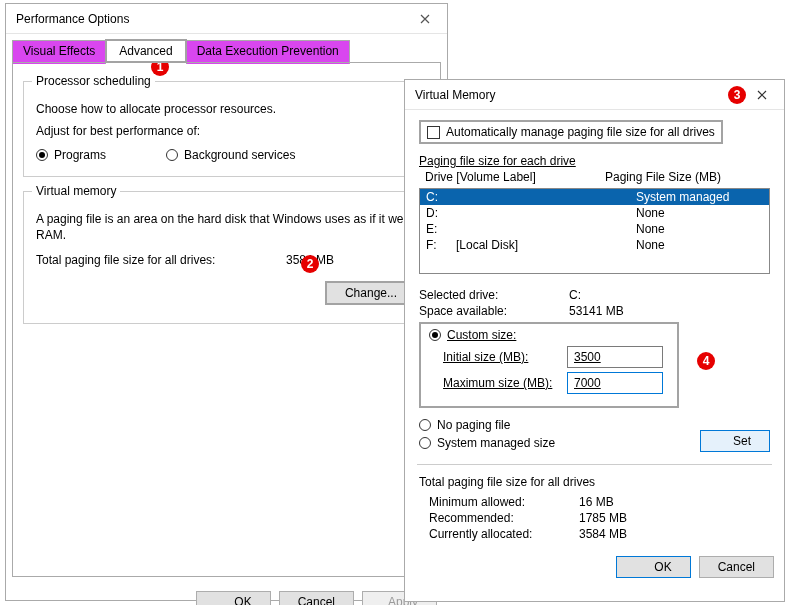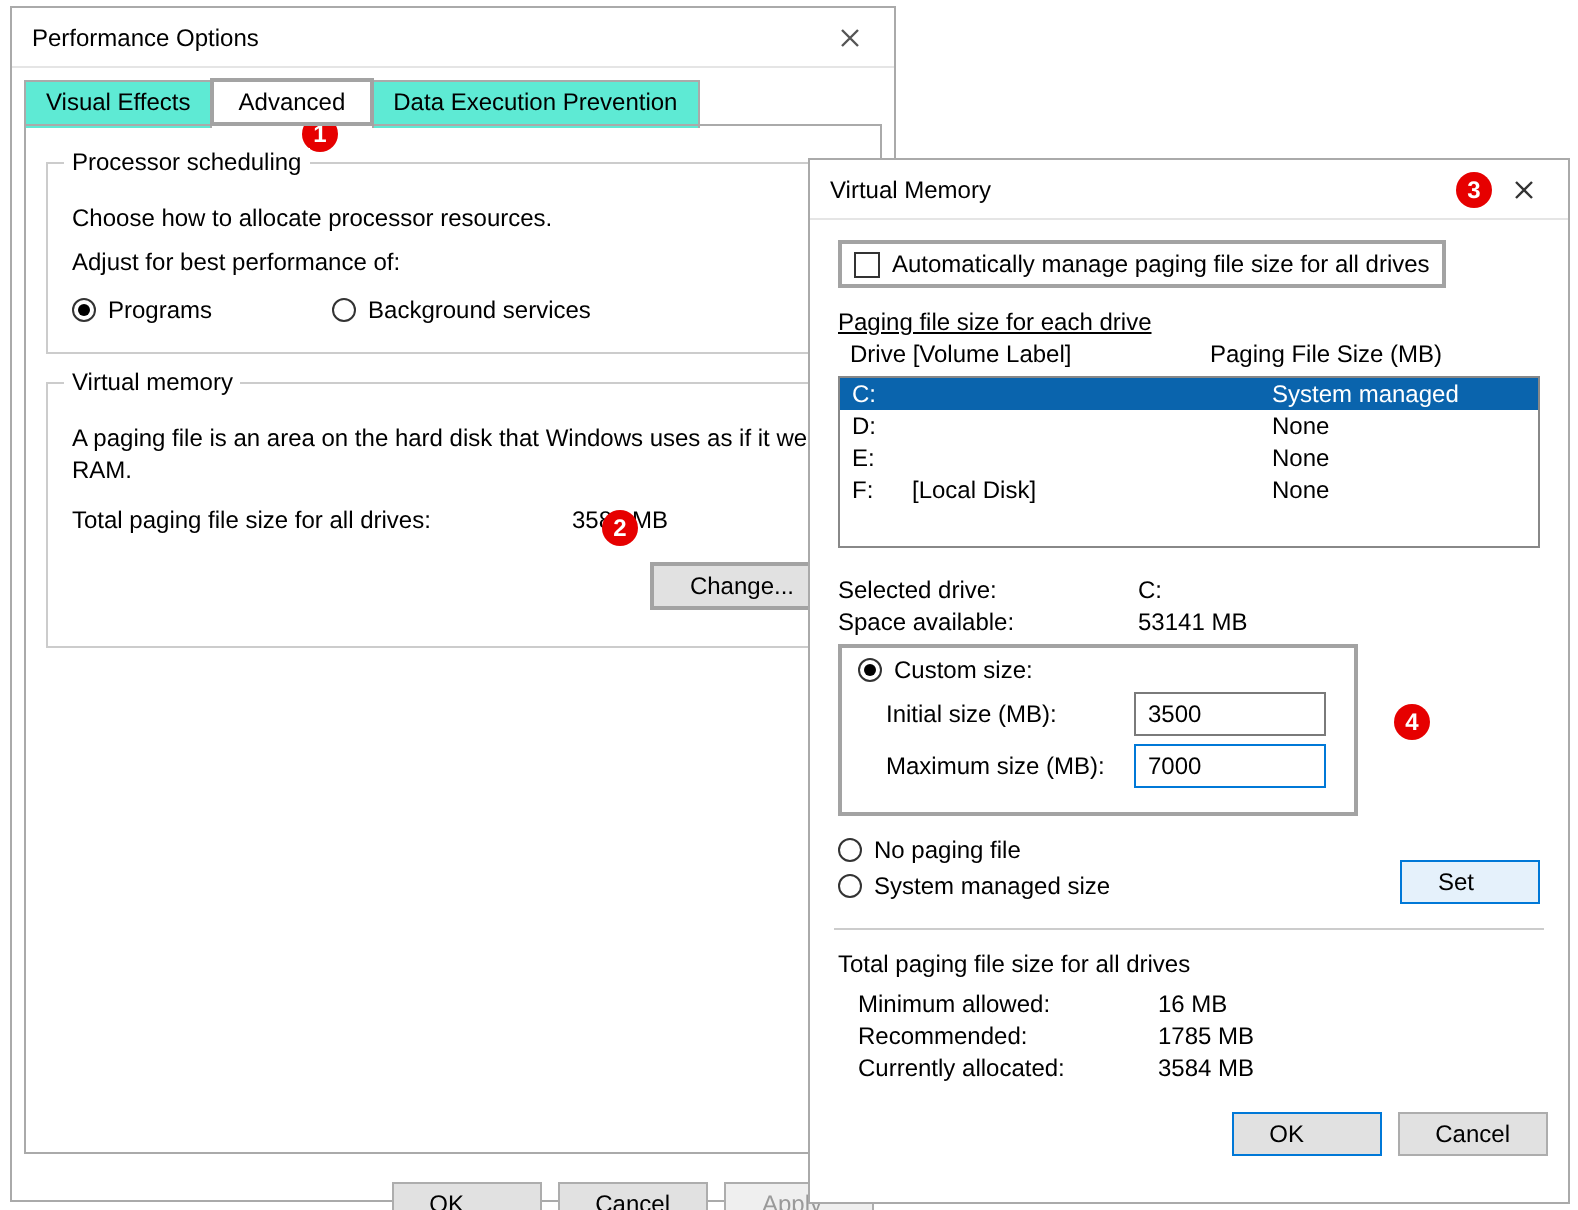--- a/index.html
+++ b/index.html
@@ -5,30 +5,30 @@
   * { box-sizing: border-box; font-family: "Segoe UI", Tahoma, sans-serif; font-size: 12px; }
   body { margin: 0; background: #fff; width: 789px; height: 605px; position: relative; }
   .dialog { position: absolute; background: #fff; border: 1px solid #aaa; }
   .titlebar { display: flex; align-items: center; height: 30px; padding: 0 6px 0 10px; border-bottom: 1px solid #e5e5e5; }
   .titlebar .title { flex: 1; font-size: 12px; color: #000; }
   .close-btn { width: 32px; height: 28px; display:flex; align-items:center; justify-content:center; color:#333; }
   .close-btn svg { width: 10px; height: 10px; }
   .tabs { display:flex; margin: 4px 6px 0 6px; }
   .tab { border:1px solid #aaa; border-bottom:none; padding: 3px 10px; background:#fff; margin-right:-1px; position:relative; top:1px; }
   .tab.active { background:#fff; z-index:2; }
-  .tab.inactive { background:#5eead4; top:2px; }
+  .tab.inactive { background:#d946ef; top:2px; }
   .tabbody { border:1px solid #aaa; margin: 0 6px 6px 6px; padding: 10px; height: 515px; position:relative; }
   .group { border:1px solid #ccc; margin: 8px 0 14px 0; padding: 14px 12px 14px 12px; position:relative; }
   .group-title { position:absolute; top:-8px; left:8px; background:#fff; padding: 0 4px; color:#000; }
   .row { margin: 6px 0; }
   .radio-row { display:flex; gap: 60px; margin-top:10px; }
   .radio { display:flex; align-items:center; gap:6px; }
   .radio .dot { width:12px; height:12px; border-radius:50%; border:1px solid #333; display:flex; align-items:center; justify-content:center; }
   .radio .dot.sel::after { content:""; width:6px; height:6px; border-radius:50%; background:#000; }
-  .btn { border:1px solid #adadad; background:#e1e1e1; padding: 3px 18px; min-width:75px; text-align:left; }
+  .btn { border:1px solid #adadad; background:#e1e1e1; padding: 3px 18px; min-width:75px; text-align:right; }
   .btn.def { border:1px solid #0078d7; }
   .btn.hl { background:#e5f1fb; border:1px solid #0078d7; }
   .footer { display:flex; justify-content:flex-end; gap:8px; padding: 8px 10px; }
   .hl-red { border:2px solid #a3a3a3; }
   .marker { width:18px; height:18px; border-radius:50%; background:#e60000; color:#fff; display:flex; align-items:center; justify-content:center; font-size:11px; font-weight:bold; position:absolute; }
   
   .vm-body { padding: 10px 14px 4px 14px; }
   .checkbox { display:flex; align-items:center; gap:6px; }
   .cb { width:13px; height:13px; border:1px solid #333; }
   .fieldset-label { margin-top:10px;text-decoration:underline; }
@@ -161,21 +161,21 @@
     <div class="kv">
       <span class="k">Selected drive:</span>
       <span>C:</span>
     </div>
     <div class="kv">
       <span class="k">Space available:</span>
       <span>53141 MB</span>
     </div>
 
     <div style="position:relative;">
-      <div class="hl-red" style="padding:4px 8px 8px 8px; width:260px; margin-top:4px;">
+      <div class="hl-red" style="padding:4px 8px 8px 8px; width:260px; margin-top:4px;text-decoration:underline;">
         <div class="radio">
           <span class="dot sel"></span>
           <span>Custom size:</span>
         </div>
         <div class="inner-label">
           <span class="lab">Initial size (MB):</span>
           <input class="input" value="3500" style="">
         </div>
         <div class="inner-label">
           <span class="lab">Maximum size (MB):</span>

